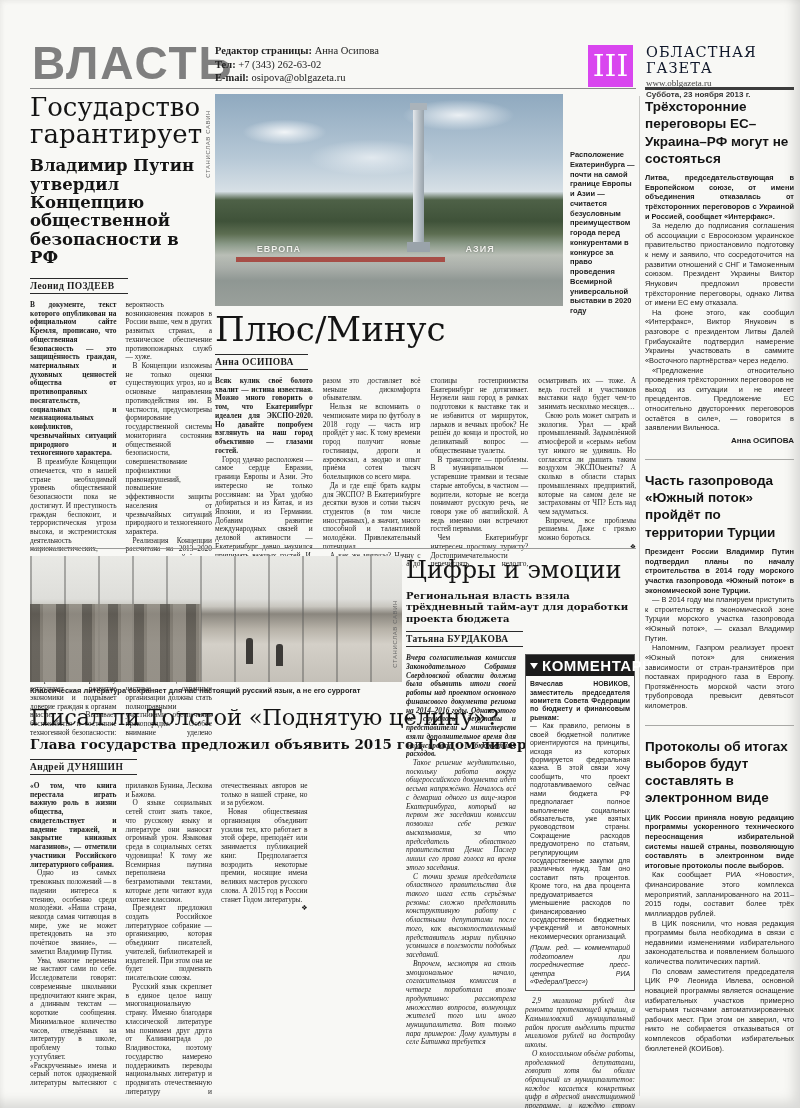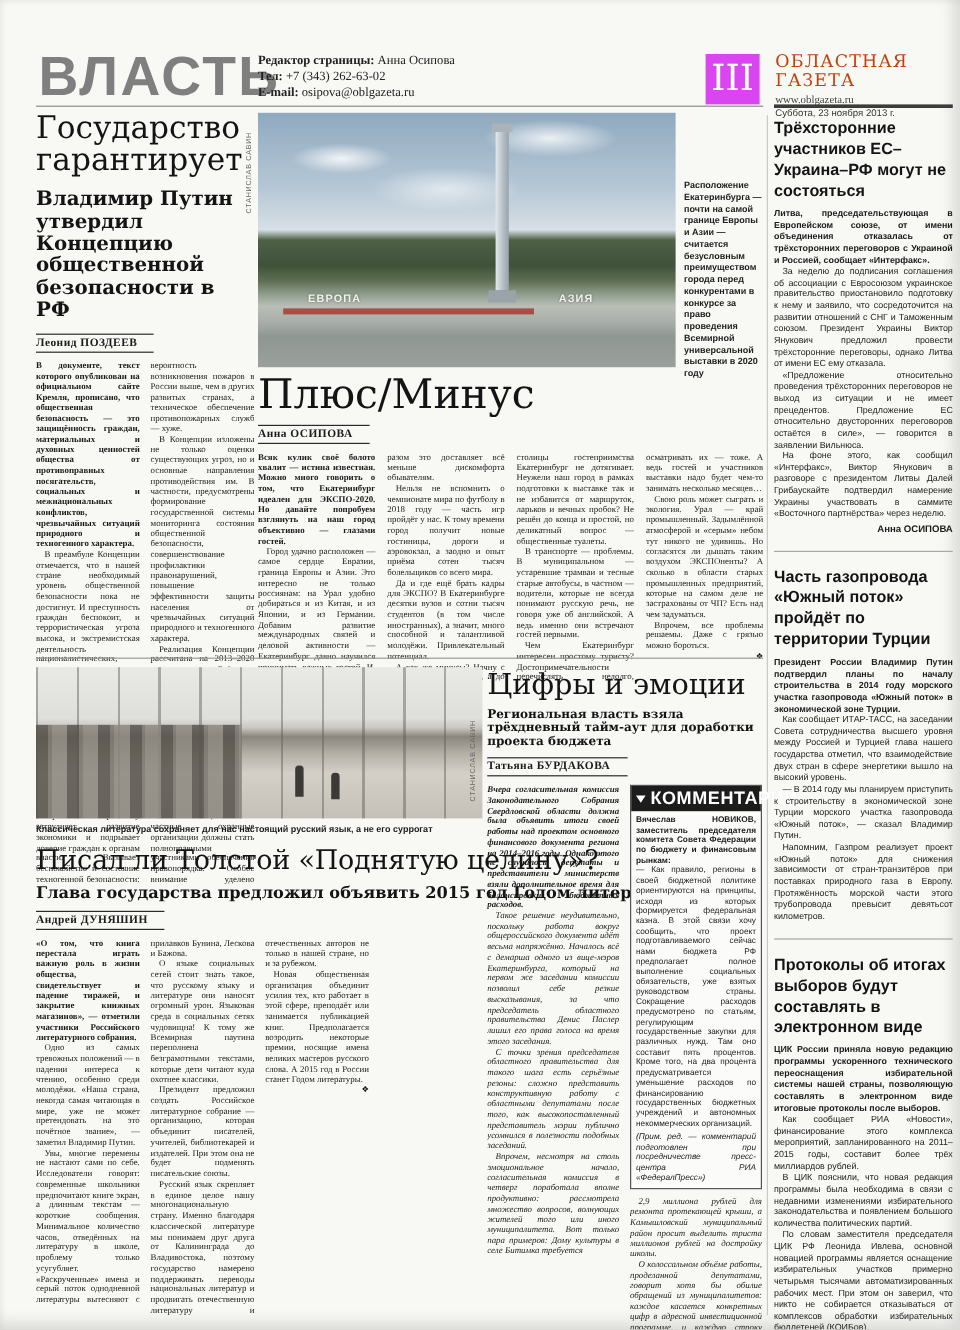--- a/index.html
+++ b/index.html
@@ -11,23 +11,23 @@
     box-shadow: inset -6px -6px 12px rgba(0,0,0,.12), inset 2px 2px 4px rgba(0,0,0,.04);
   }
   
   .section-title { position:absolute; left:32px; top:36px; font-family:"Liberation Sans",sans-serif;
     font-weight:bold; font-size:46px; letter-spacing:2px; color:#7f7f7f; }
   .editor-info { position:absolute; left:215px; top:44px; font-size:10.5px; line-height:13.5px; color:#222; }
   .editor-info b { font-weight:bold; }
   .pagenum-box { position:absolute; left:588px; top:45px; width:45px; height:42px; background:#d946ef;
     color:#fff; font-family:"DejaVu Serif", serif; font-size:30px; text-align:center; line-height:42px; }
   .paper-info { position:absolute; left:646px; top:44px; }
-  .paper-name { font-family:"DejaVu Serif", serif; font-size:14.5px; letter-spacing:1px; color:#c2410c; }
+  .paper-name { font-family:"DejaVu Serif", serif; font-size:14.5px; letter-spacing:1px; color:#0f172a; }
   .paper-site { font-size:9px; color:#444; margin-top:2px; }
-  .paper-date { font-size:8px; font-weight:normal; color:#333; margin-top:2px; font-family:"Liberation Sans",sans-serif; }
+  .paper-date { font-size:8px; font-weight:bold; color:#333; margin-top:2px; font-family:"Liberation Sans",sans-serif; }
   .header-rule { position:absolute; left:30px; top:88px; width:606px; height:1px; background:#8a8a8a; }
   .sidebar-toprule { position:absolute; left:645px; top:87px; width:149px; height:3px; background:#3c3c3c; }
   .v-divider { position:absolute; left:639px; top:96px; width:1px; height:1000px; background:#c9c9c6; }
 
   
   .headline { font-family:"DejaVu Serif", serif; color:#141414; }
   .subhead { font-weight:bold; font-family:"DejaVu Serif", serif; color:#141414; }
   .byline { display:inline-block; font-size:9.5px; font-weight:bold; letter-spacing:.4px;
     border-top:1px solid #2a2a2a; border-bottom:1px solid #2a2a2a; padding:2px 14px 2px 0; }
   .bodytext { font-size:7.4px; line-height:1.18; text-align:justify; overflow:hidden; }
@@ -227,36 +227,35 @@
           <span><p>2,9 миллиона рублей для ремонта протекающей крыши, а Камышловский муниципальный район просит выделить триста миллионов рублей на достройку школы.</p><p>О колоссальном объёме работы, проделанной депутатами, говорит хотя бы обилие обращений из муниципалитетов: каждое касается конкретных цифр в адресной инвестиционной программе, и каждую строку областного бюджета приходится выверять отдельно.</p></span>
           
         </div>
       </div>
     </div>
   </div>
 
   <div class="sidebar">
 
     <div class="sb-item">
-      <div class="sb-title">Трёхсторонние участников ЕС–Украина–РФ могут не состояться</div>
+      <div class="sb-title">Трёхсторонние переговоры ЕС–Украина–РФ могут не состояться</div>
       <div class="sb-lead">Литва, председательствующая в Европейском союзе, от имени объединения отказалась от трёхсторонних переговоров с Украиной и Россией, сообщает «Интерфакс».</div>
       <div class="sb-body">
           <p>За неделю до подписания соглашения об ассоциации с Евросоюзом украинское правительство приостановило подготовку к нему и заявило, что сосредоточится на развитии отношений с СНГ и Таможенным союзом. Президент Украины Виктор Янукович предложил провести трёхсторонние переговоры, однако Литва от имени ЕС ему отказала.</p>
+          <p>На фоне этого, как сообщил «Интерфакс», Виктор Янукович в разговоре с президентом Литвы Далей Грибаускайте подтвердил намерение Украины участвовать в саммите «Восточного партнёрства» через неделю.</p>
           <p>«Предложение относительно проведения трёхсторонних переговоров не выход из ситуации и не имеет прецедентов. Предложение ЕС относительно двусторонних переговоров остаётся в силе», — говорится в заявлении Вильнюса.</p>
-          <p>На фоне этого, как сообщил «Интерфакс», Виктор Янукович в разговоре с президентом Литвы Далей Грибаускайте подтвердил намерение Украины участвовать в саммите «Восточного партнёрства» через неделю.</p>
         </div>
       <div class="sb-sign">Анна ОСИПОВА</div>
     </div>
     <div class="sb-rule"></div>
 
     <div class="sb-item">
       <div class="sb-title">Часть газопровода «Южный поток» пройдёт по территории Турции</div>
       <div class="sb-lead">Президент России Владимир Путин подтвердил планы по началу строительства в 2014 году морского участка газопровода «Южный поток» в экономической зоне Турции.</div>
       <div class="sb-body">
-          <p>Как сообщает ИТАР-ТАСС, на заседании Совета сотрудничества высшего уровня между Россией и Турцией глава нашего государства отметил, что взаимодействие двух стран в сфере энергетики вышло на высокий уровень.</p>
           <p>— В 2014 году мы планируем приступить к строительству в экономической зоне Турции морского участка газопровода «Южный поток», — сказал Владимир Путин.</p>
           <p>Напомним, Газпром реализует проект «Южный поток» для снижения зависимости от стран-транзитёров при поставках природного газа в Европу. Протяжённость морской части этого трубопровода превысит девятьсот километров.</p>
         </div>
     </div>
     <div class="sb-rule"></div>
 
     <div class="sb-item">
       <div class="sb-title">Протоколы об итогах выборов будут составлять в электронном виде</div>
       <div class="sb-lead">ЦИК России приняла новую редакцию программы ускоренного технического переоснащения избирательной системы нашей страны, позволяющую составлять в электронном виде итоговые протоколы после выборов.</div>
       <div class="sb-body">

